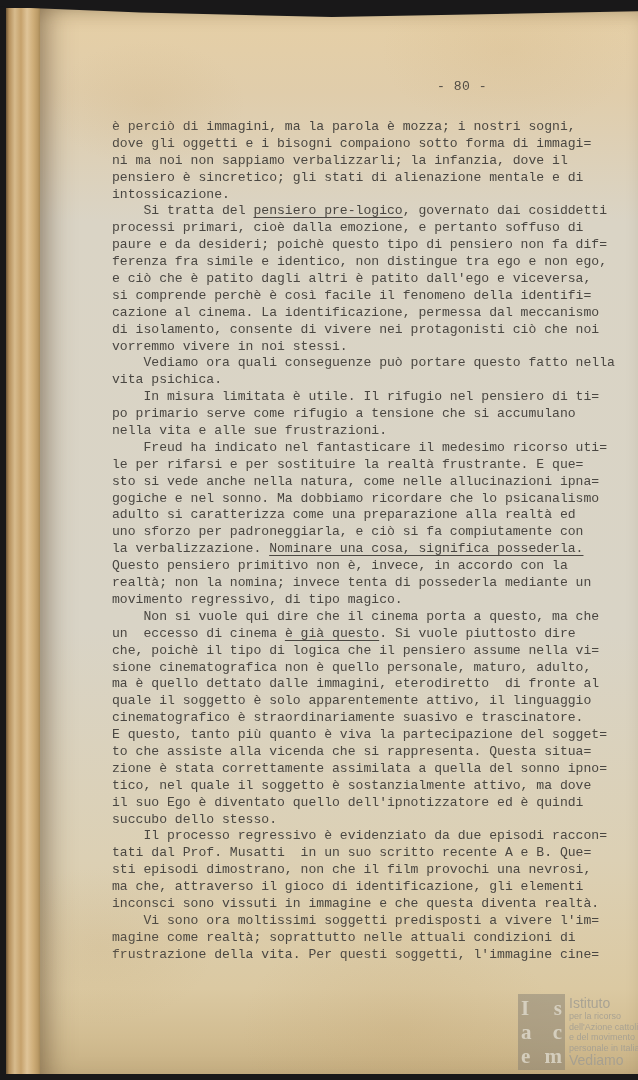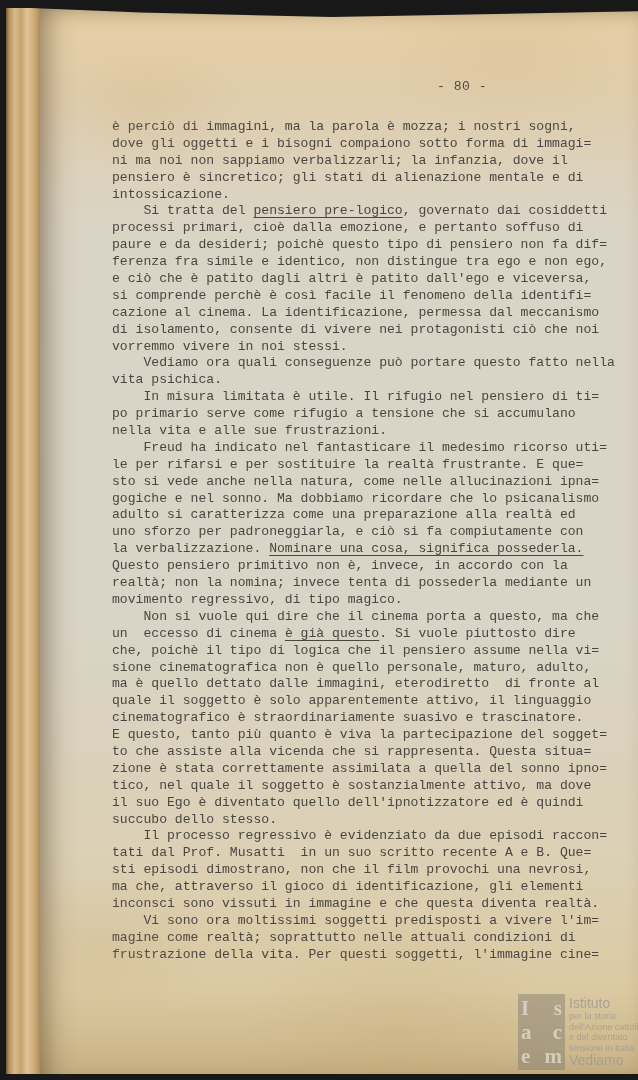--- a/index.html
+++ b/index.html
@@ -106,23 +106,23 @@
             <span>a</span>
             <span>c</span>
           </div>
           <div class="wm-logo-row">
             <span>e</span>
             <span>m</span>
           </div>
         </div>
       <div class="wm-text">
           <div class="big">Istituto</div>
-          <div class="small">per la storia</div>
+          <div class="small">per la ricorso</div>
           <div class="small">dell'Azione cattolica</div>
-          <div class="small">e del diventato</div>
-          <div class="small">tensione in Italia</div>
+          <div class="small">e del movimento</div>
+          <div class="small">personale in Italia</div>
           <div class="big">Vediamo</div>
         </div>
     </div>
   </div>
 
   <div class="black-top"></div>
 </div>
 
 </body></html>

